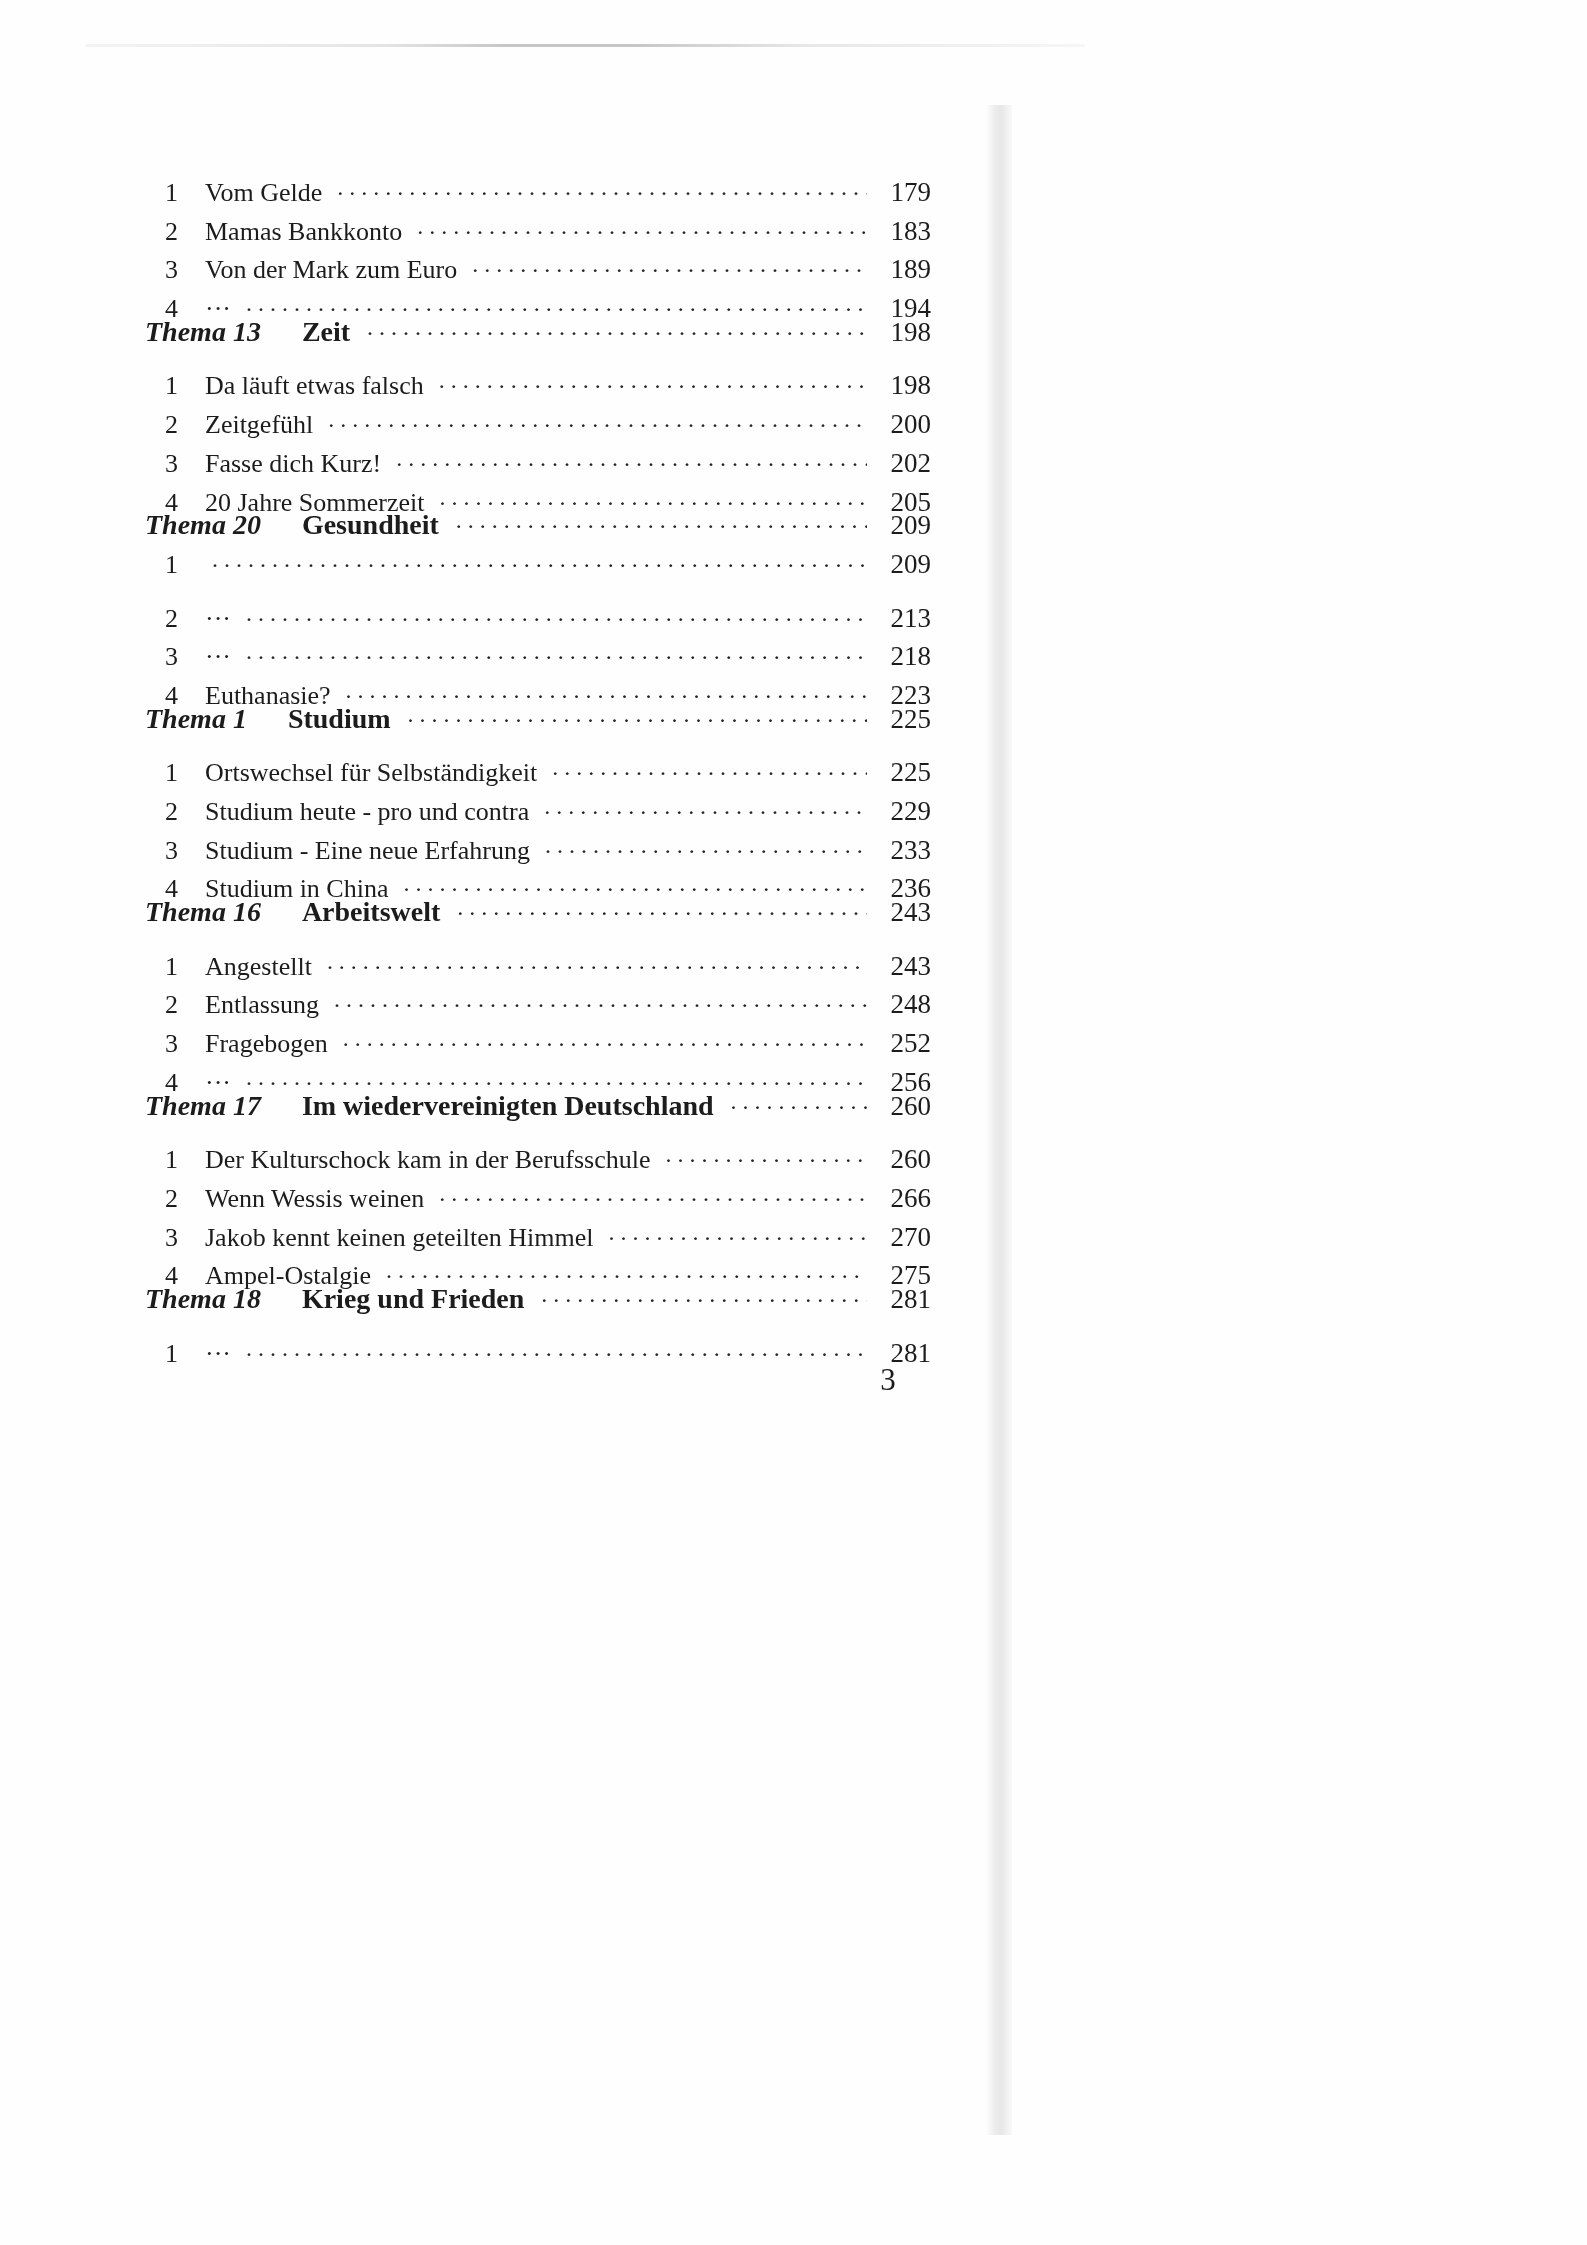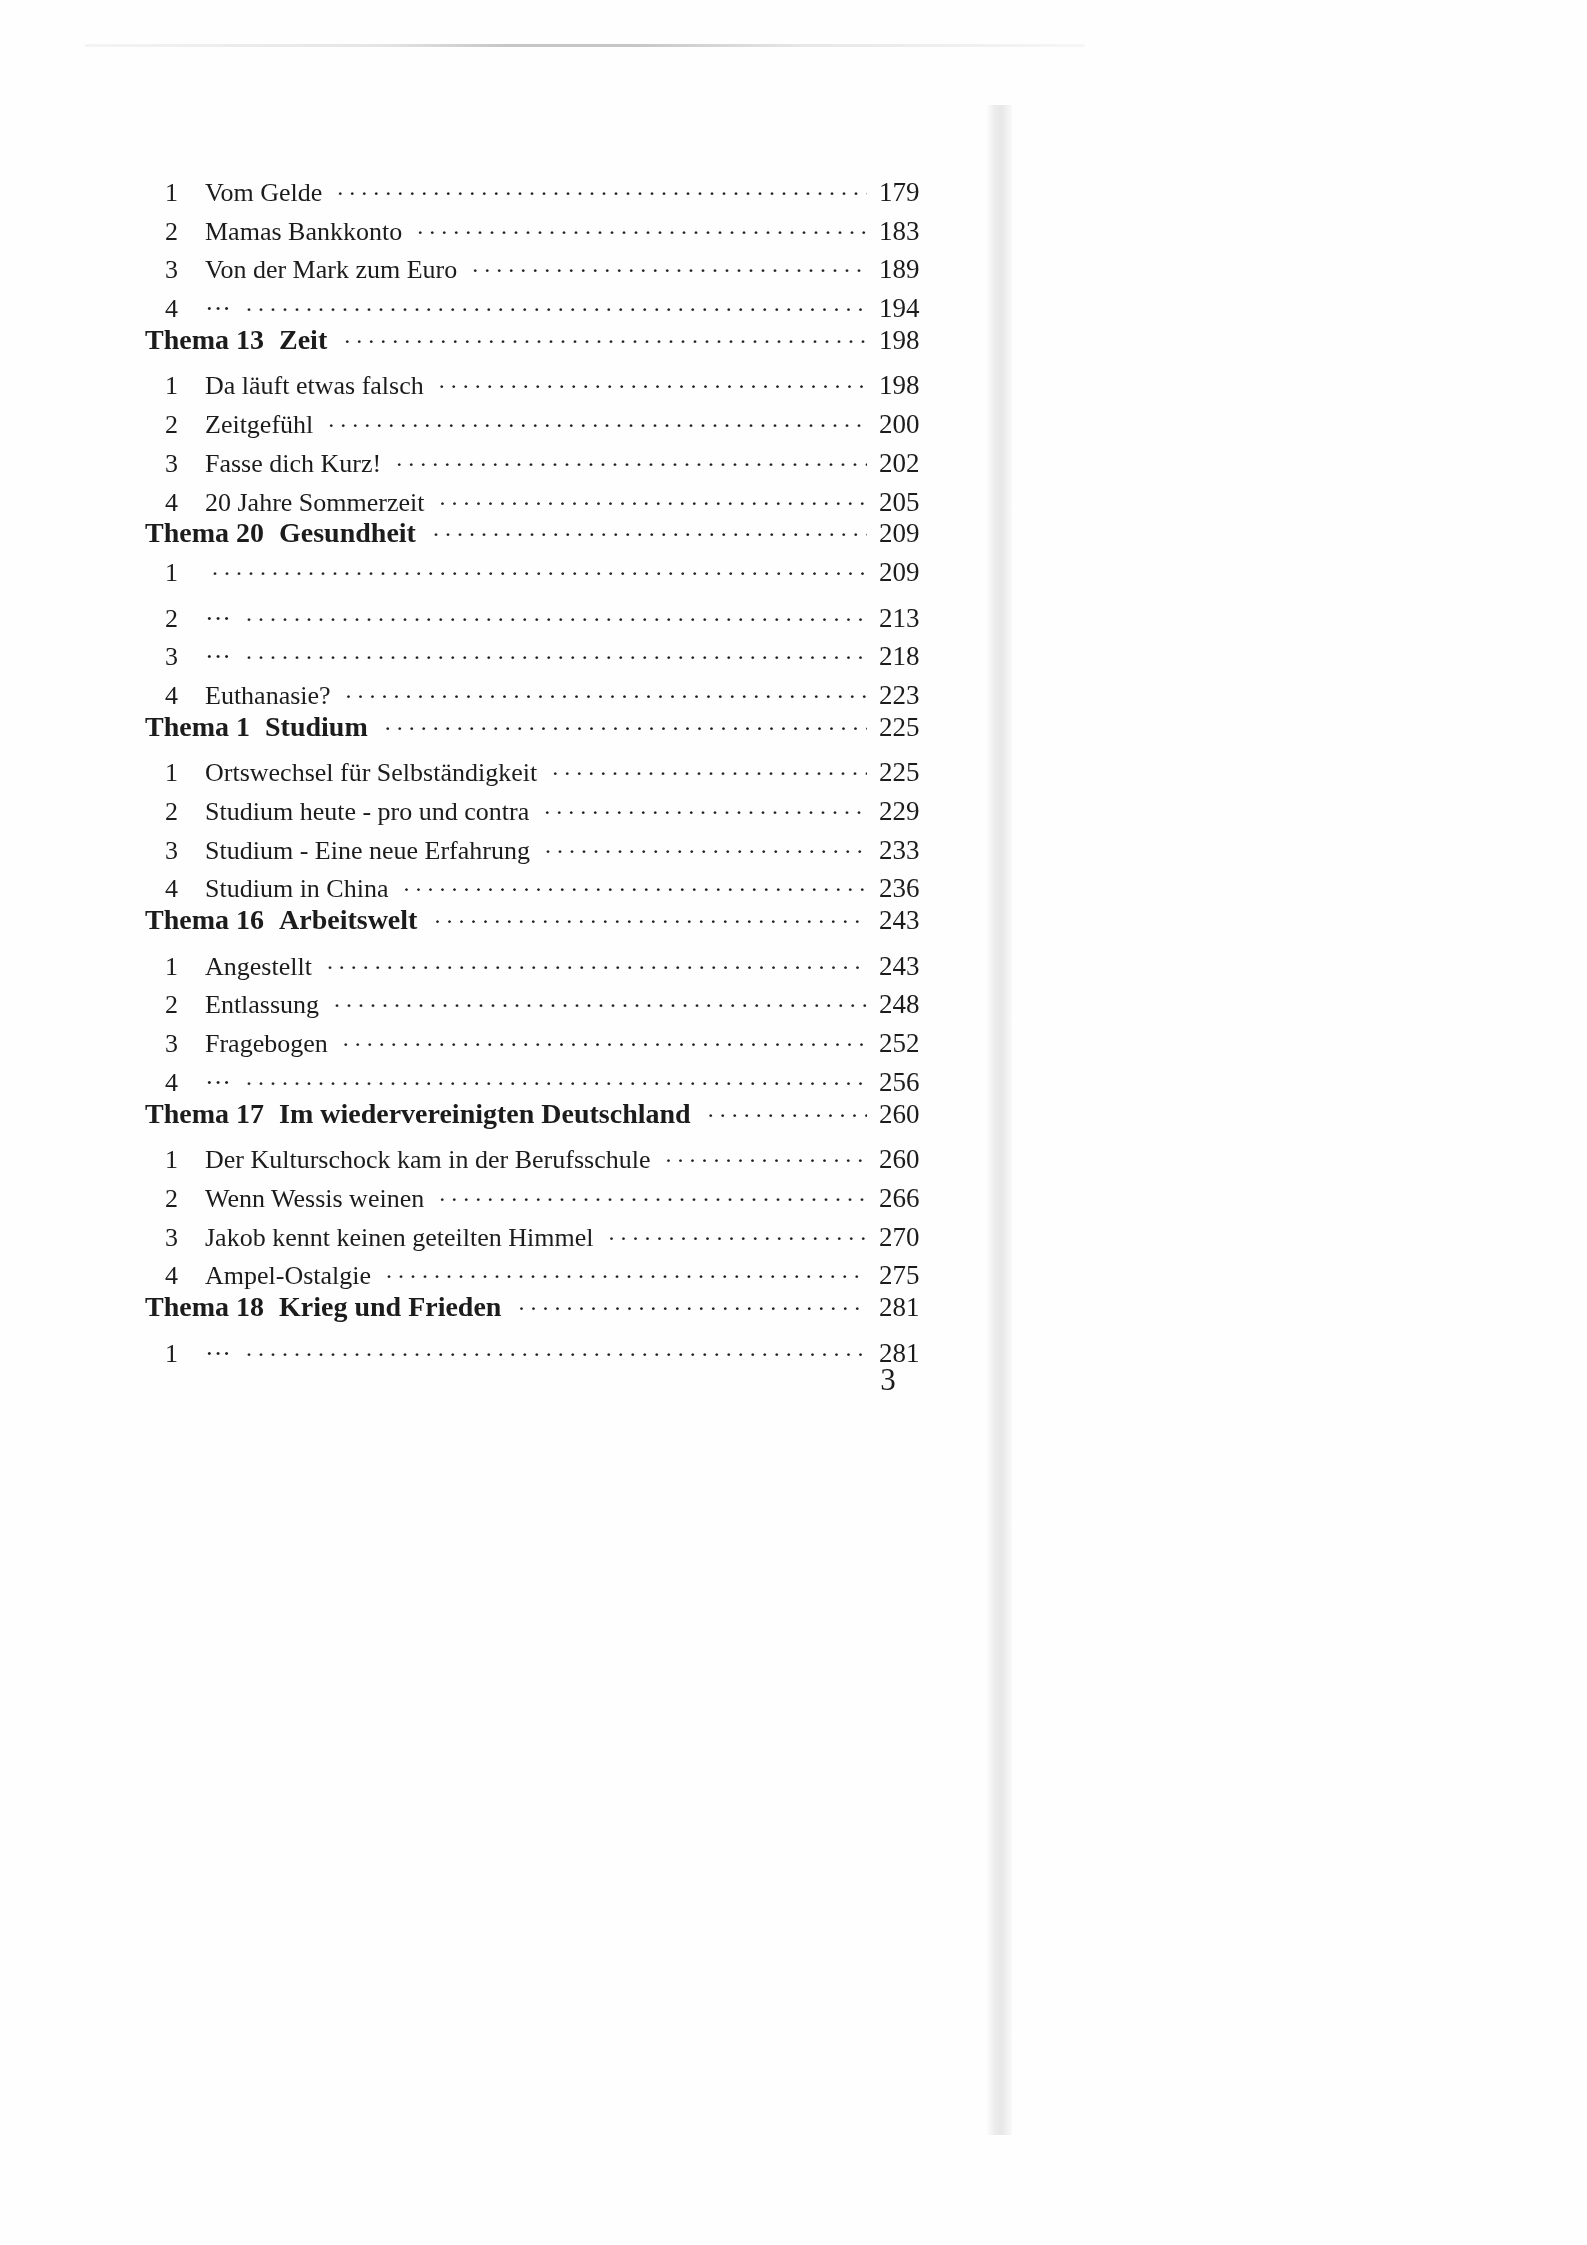--- a/index.html
+++ b/index.html
@@ -75,21 +75,22 @@
     padding-right: 8px;
     margin-top: 16px;
   }
 
   .thema-row {
     font-weight: bold;
     font-size: 28px;
   }
   .thema-row .num {
     flex: none;
-    margin-right: 15px;
+    margin-right: 41px;
+    font-style: italic;
   }
   .thema-row .title {
     flex: none;
     padding-right: 10px;
   }
 
   .leader {
     flex: 1 1 auto;
     overflow: hidden;
     white-space: nowrap;
@@ -99,23 +100,23 @@
     color: #222;
   }
   .leader::after {
     content: "····································································································································································································································";
     letter-spacing: 4px;
   }
 
   .pg {
     flex: none;
     width: 52px;
+    text-align: right;
     font-weight: normal;
     font-size: 27px;
-    margin-top: 8px;
   }
   .thema-row .pg {
     font-size: 27px;
   }
 
   .page-number {
     position: absolute;
     left: 858px;
     top: 1362px;
     width: 60px;

